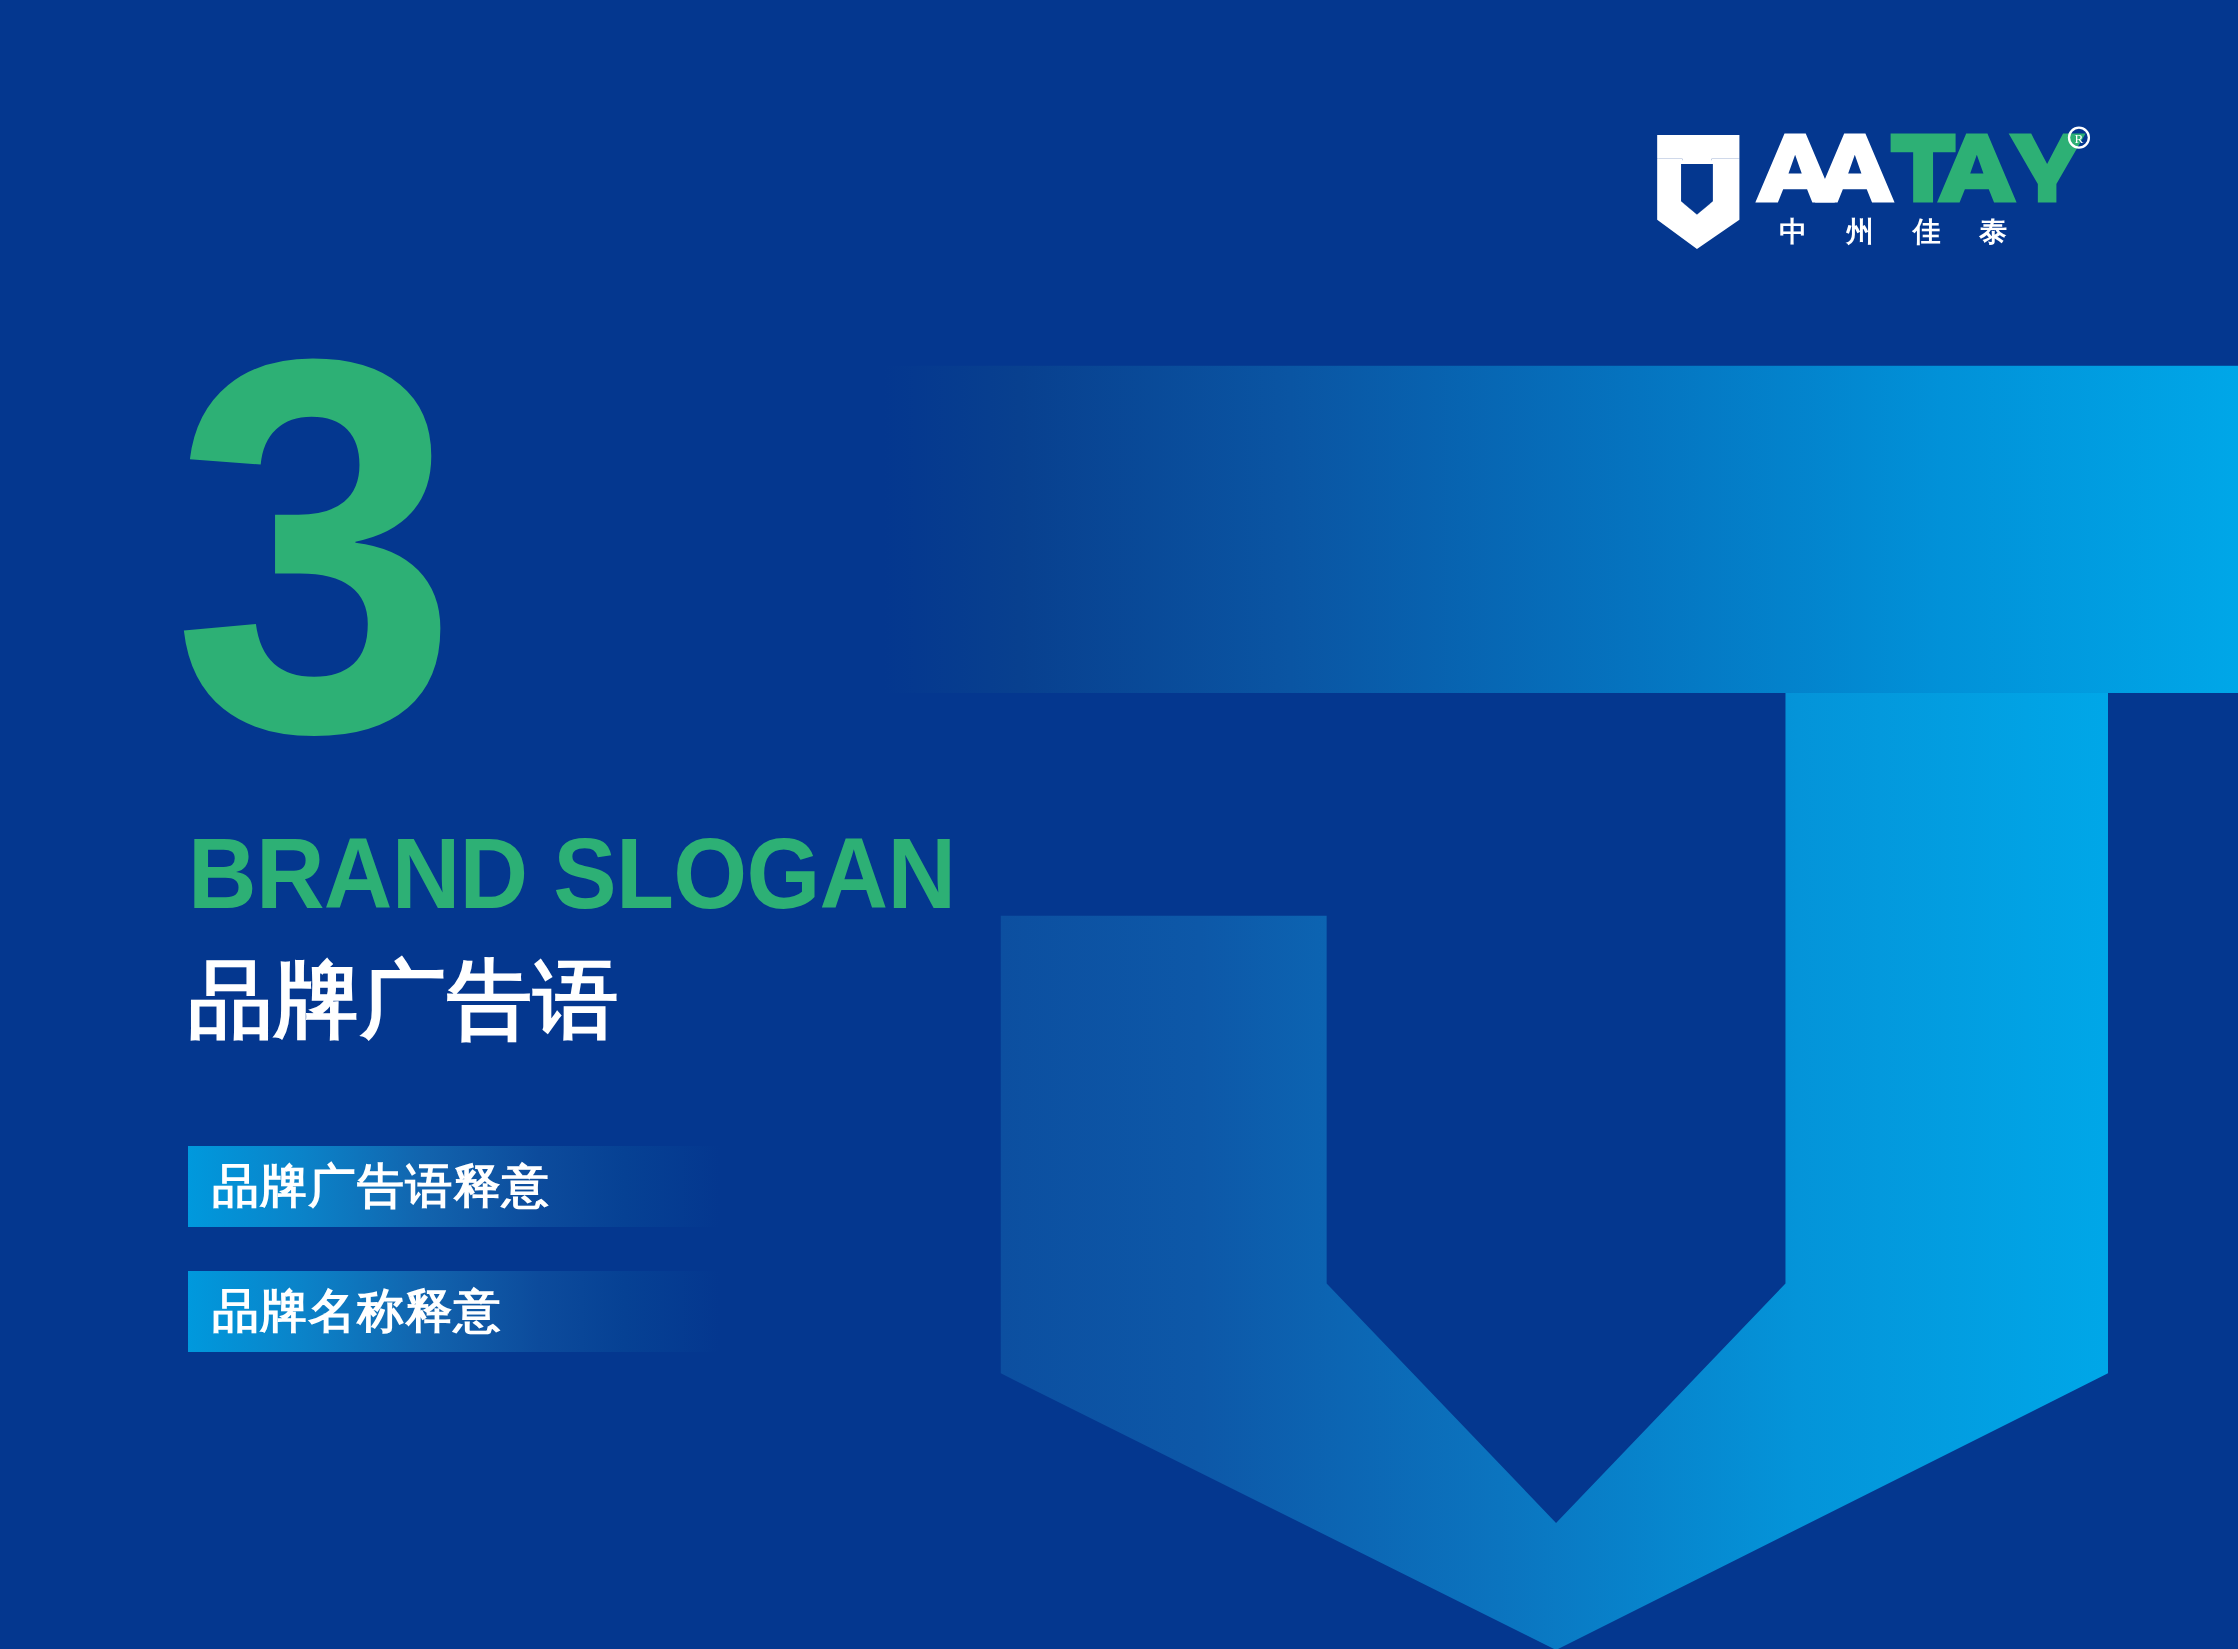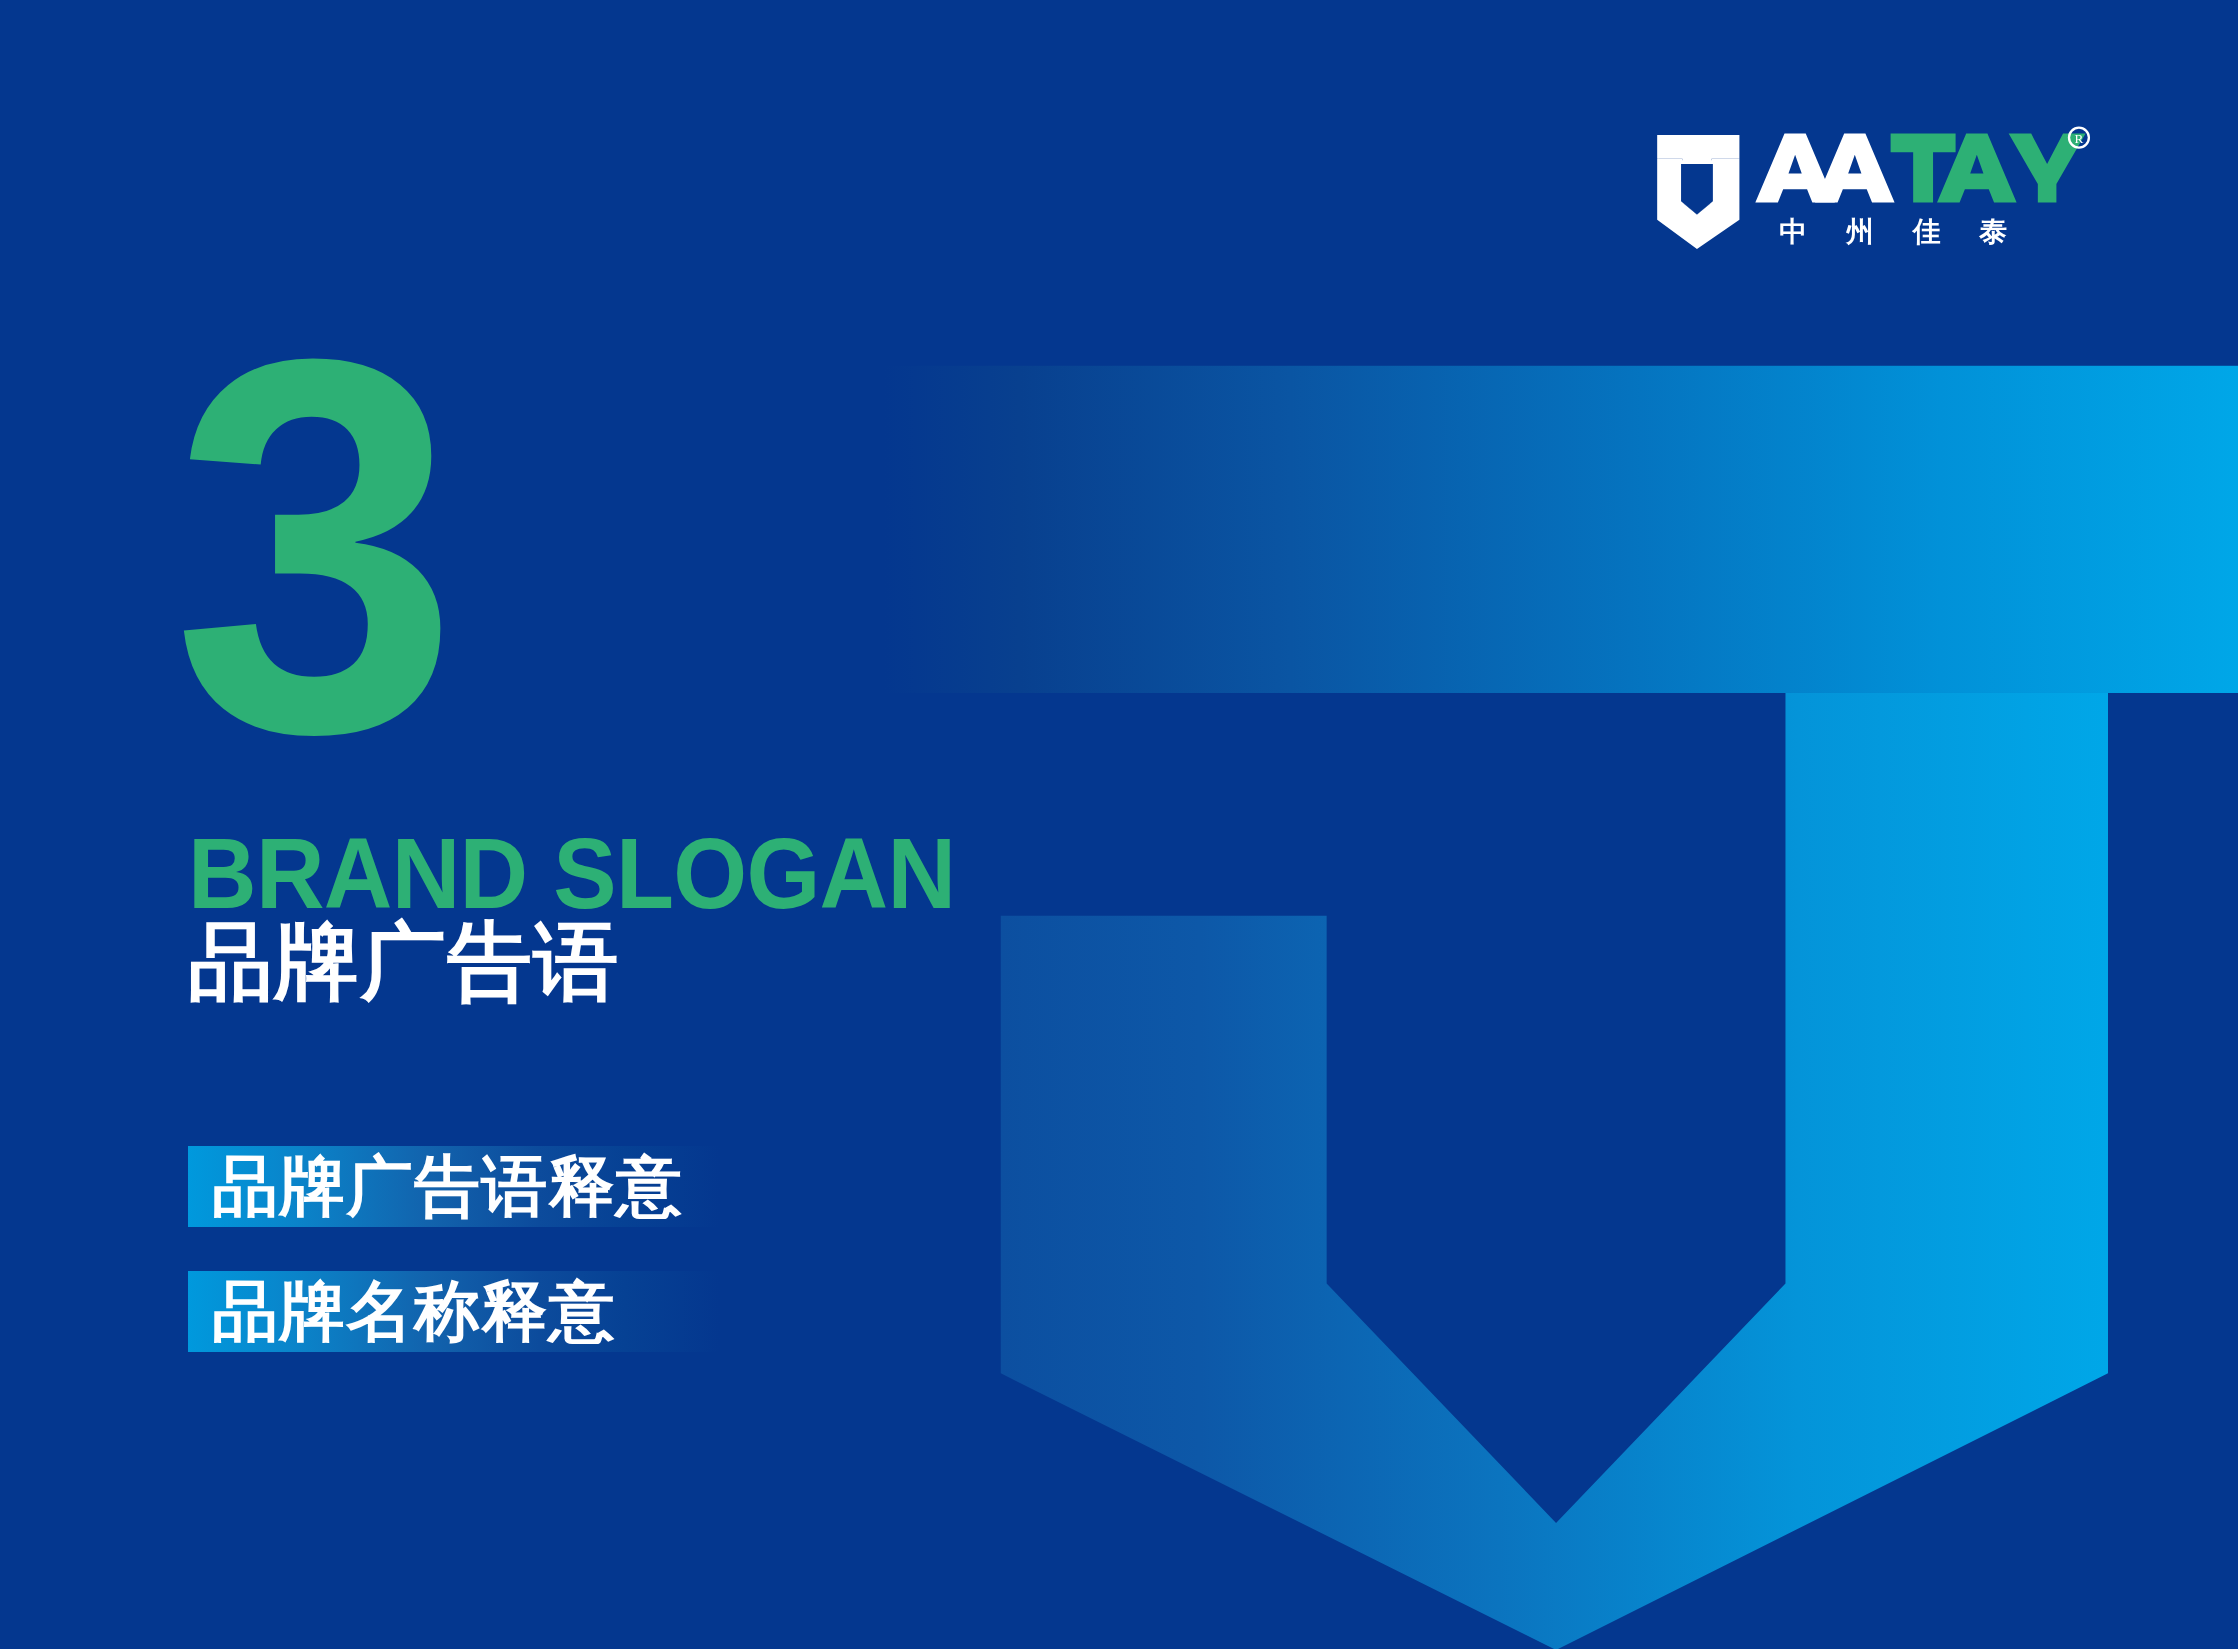--- a/index.html
+++ b/index.html
@@ -65,21 +65,21 @@
     font-weight: 700;
     letter-spacing: -0.7px;
     transform: scaleX(0.94);
     transform-origin: left top;
     white-space: nowrap;
     font-family: "Liberation Sans", "DejaVu Sans", sans-serif;
   }
   .title-cn {
     position: absolute;
     left: 188px;
-    top: 905px;
+    top: 943px;
     color: #ffffff;
     font-size: 85px;
     font-weight: 700;
     letter-spacing: 1.3px;
     white-space: nowrap;
     font-family: "DejaVu Sans", "Liberation Sans", sans-serif;
   }
 
   
   .bars {
@@ -98,21 +98,21 @@
                 #0b82c8 22%,
                 #1263ad 45%,
                 #0c4b9c 66%,
                 #064194 82%,
                 #04378f 100%);
     display: flex;
     align-items: center;
   }
   .bar-label {
     color: #ffffff;
-    font-size: 66px;
+    font-size: 47px;
     font-weight: 700;
     letter-spacing: 1.3px;
     margin-left: 24px;
     white-space: nowrap;
     font-family: "DejaVu Sans", "Liberation Sans", sans-serif;
   }
 </style>
 </head>
 <body>
 

